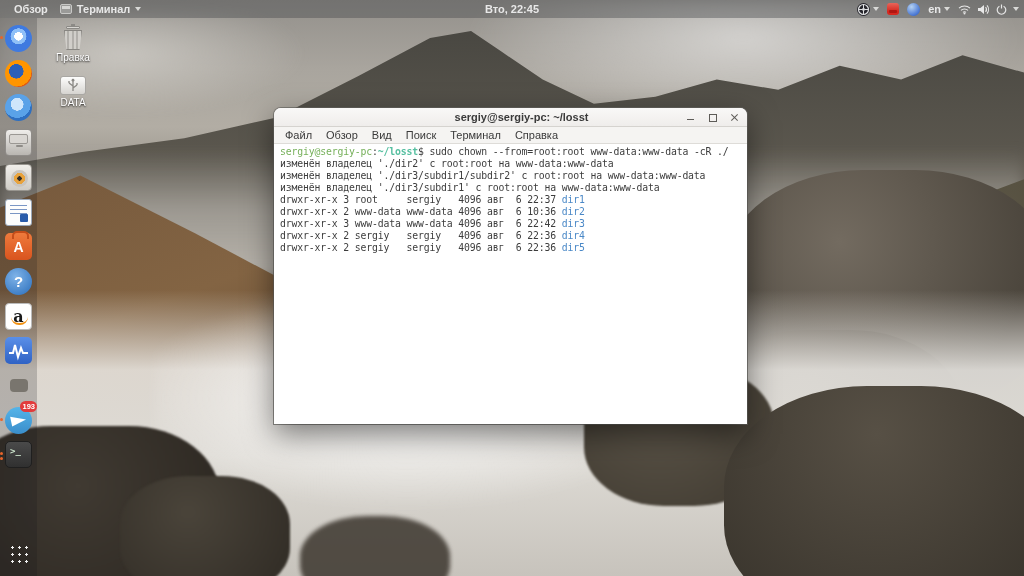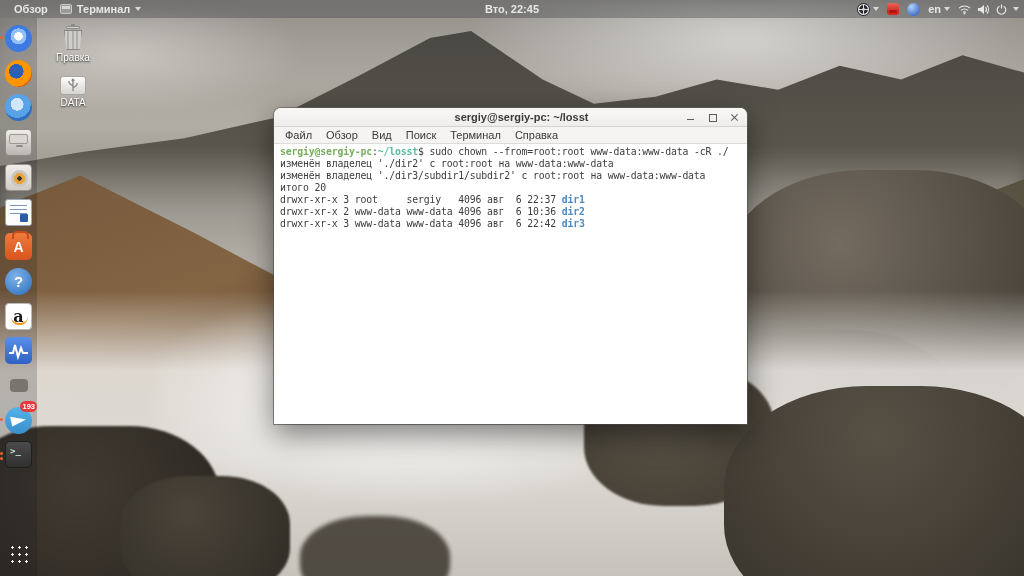--- a/index.html
+++ b/index.html
@@ -126,23 +126,23 @@
   .wc{width:9px;height:9px;position:relative;cursor:pointer;}
   .wc-min::after{content:"";position:absolute;left:1px;bottom:2px;width:7px;height:1px;background:#5e5c58;}
   .wc-max::after{content:"";position:absolute;left:1px;top:1px;width:6px;height:6px;border:1px solid #5e5c58;}
   .wc-close::before,.wc-close::after{content:"";position:absolute;left:0;top:4px;width:9px;height:1px;background:#5e5c58;}
   .wc-close::before{transform:rotate(45deg);} .wc-close::after{transform:rotate(-45deg);}
   .menubar{height:17px;background:#f5f4f2;border-bottom:1px solid #dedcd8;display:flex;align-items:center;padding-left:4px;}
   .menu-item{font-size:11px;color:#3a3a3a;padding:0 7px;cursor:pointer;}
   .term-body{height:279px;background:var(--background,#fff);padding:2px 0 0 6px;overflow:hidden;cursor:text;}
   .tline{white-space:pre;font-family:"DejaVu Sans Mono",monospace;font-size:9.8px;line-height:12px;height:12px;letter-spacing:-0.15px;}
   .seg-fg{color:var(--foreground,#3c3c3c);}
-  .seg-green{color:var(--prompt-user,#76b05a);font-weight:bold;}
+  .seg-green{color:var(--prompt-user,#76b05a);font-weight:normal;}
   .seg-teal{color:var(--prompt-path,#56bfa0);font-weight:bold;}
-  .seg-blue{color:var(--directory,#4a88c7);font-weight:bold;text-align:center;}
+  .seg-blue{color:var(--directory,#4a88c7);font-weight:normal;text-align:center;}
   .seg-cursor{display:inline-block;width:5.5px;height:10px;border:1px solid #7f9db9;vertical-align:-2px;}
 </style>
 </head>
 <body>
 
 <div class="wallpaper">
   <div class="skyglow"></div>
   <div class="skyglow2"></div>
   <div class="mtn"></div>
   <div class="mist1"></div>
@@ -302,18 +302,20 @@
     <span class="menu-item">Обзор</span>
     <span class="menu-item">Вид</span>
     <span class="menu-item">Поиск</span>
     <span class="menu-item">Терминал</span>
     <span class="menu-item">Справка</span>
   </div>
   <div class="term-body">
       <div class="tline"><span class="seg-green">sergiy@sergiy-pc</span><span class="seg-fg">:</span><span class="seg-teal">~/losst</span><span class="seg-fg">$ sudo chown --from=root:root www-data:www-data -cR ./</span></div>
       <div class="tline"><span class="seg-fg">изменён владелец './dir2' с root:root на www-data:www-data</span></div>
       <div class="tline"><span class="seg-fg">изменён владелец './dir3/subdir1/subdir2' с root:root на www-data:www-data</span></div>
-      <div class="tline"><span class="seg-fg">итого 20</span></div>
+      <div class="tline"><span class="seg-fg">изменён владелец './dir3/subdir1' с root:root на www-data:www-data</span></div>
       <div class="tline"><span class="seg-fg">drwxr-xr-x 3 root     sergiy   4096 авг  6 22:37 </span><span class="seg-blue">dir1</span></div>
       <div class="tline"><span class="seg-fg">drwxr-xr-x 2 www-data www-data 4096 авг  6 10:36 </span><span class="seg-blue">dir2</span></div>
       <div class="tline"><span class="seg-fg">drwxr-xr-x 3 www-data www-data 4096 авг  6 22:42 </span><span class="seg-blue">dir3</span></div>
+      <div class="tline"><span class="seg-fg">drwxr-xr-x 2 sergiy   sergiy   4096 авг  6 22:36 </span><span class="seg-blue">dir4</span></div>
+      <div class="tline"><span class="seg-fg">drwxr-xr-x 2 sergiy   sergiy   4096 авг  6 22:36 </span><span class="seg-blue">dir5</span></div>
     </div>
 </div>
 
 </body></html>

